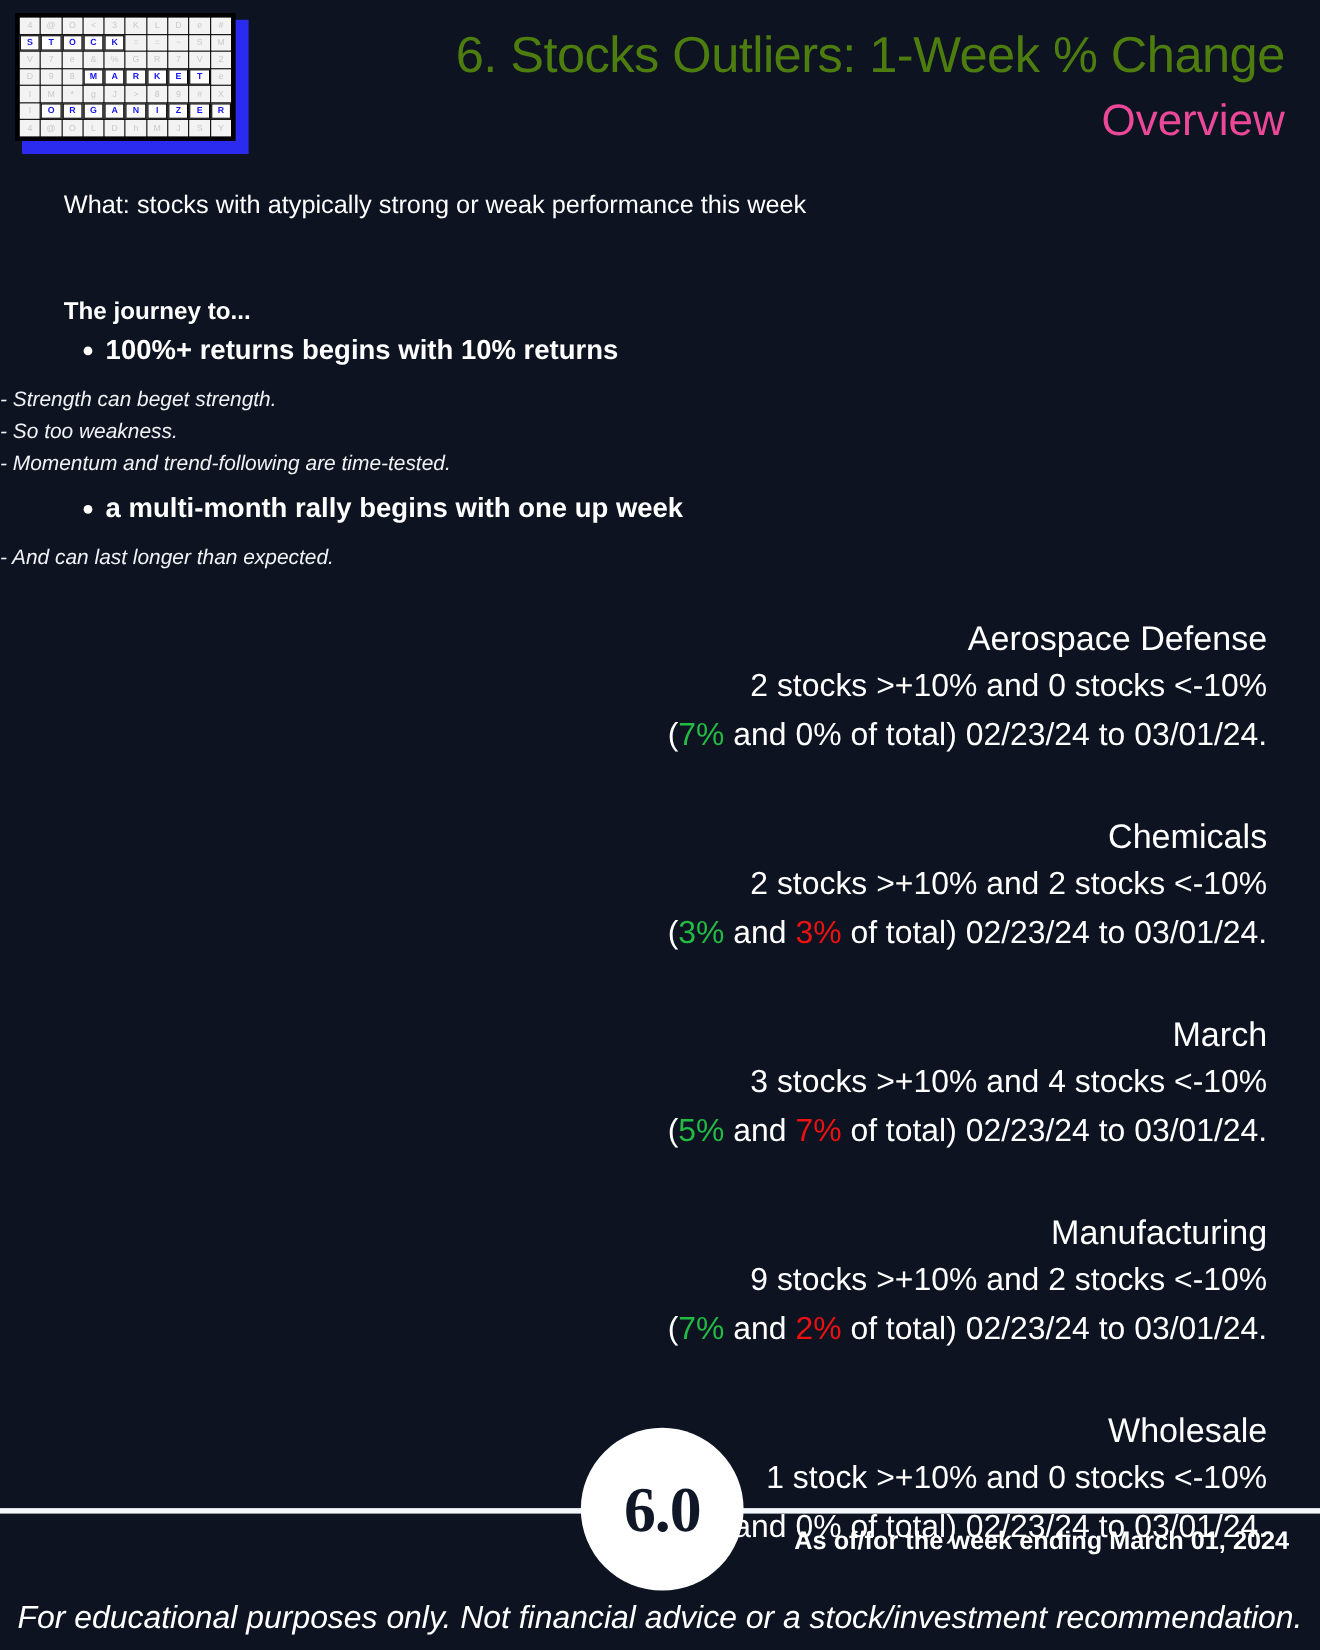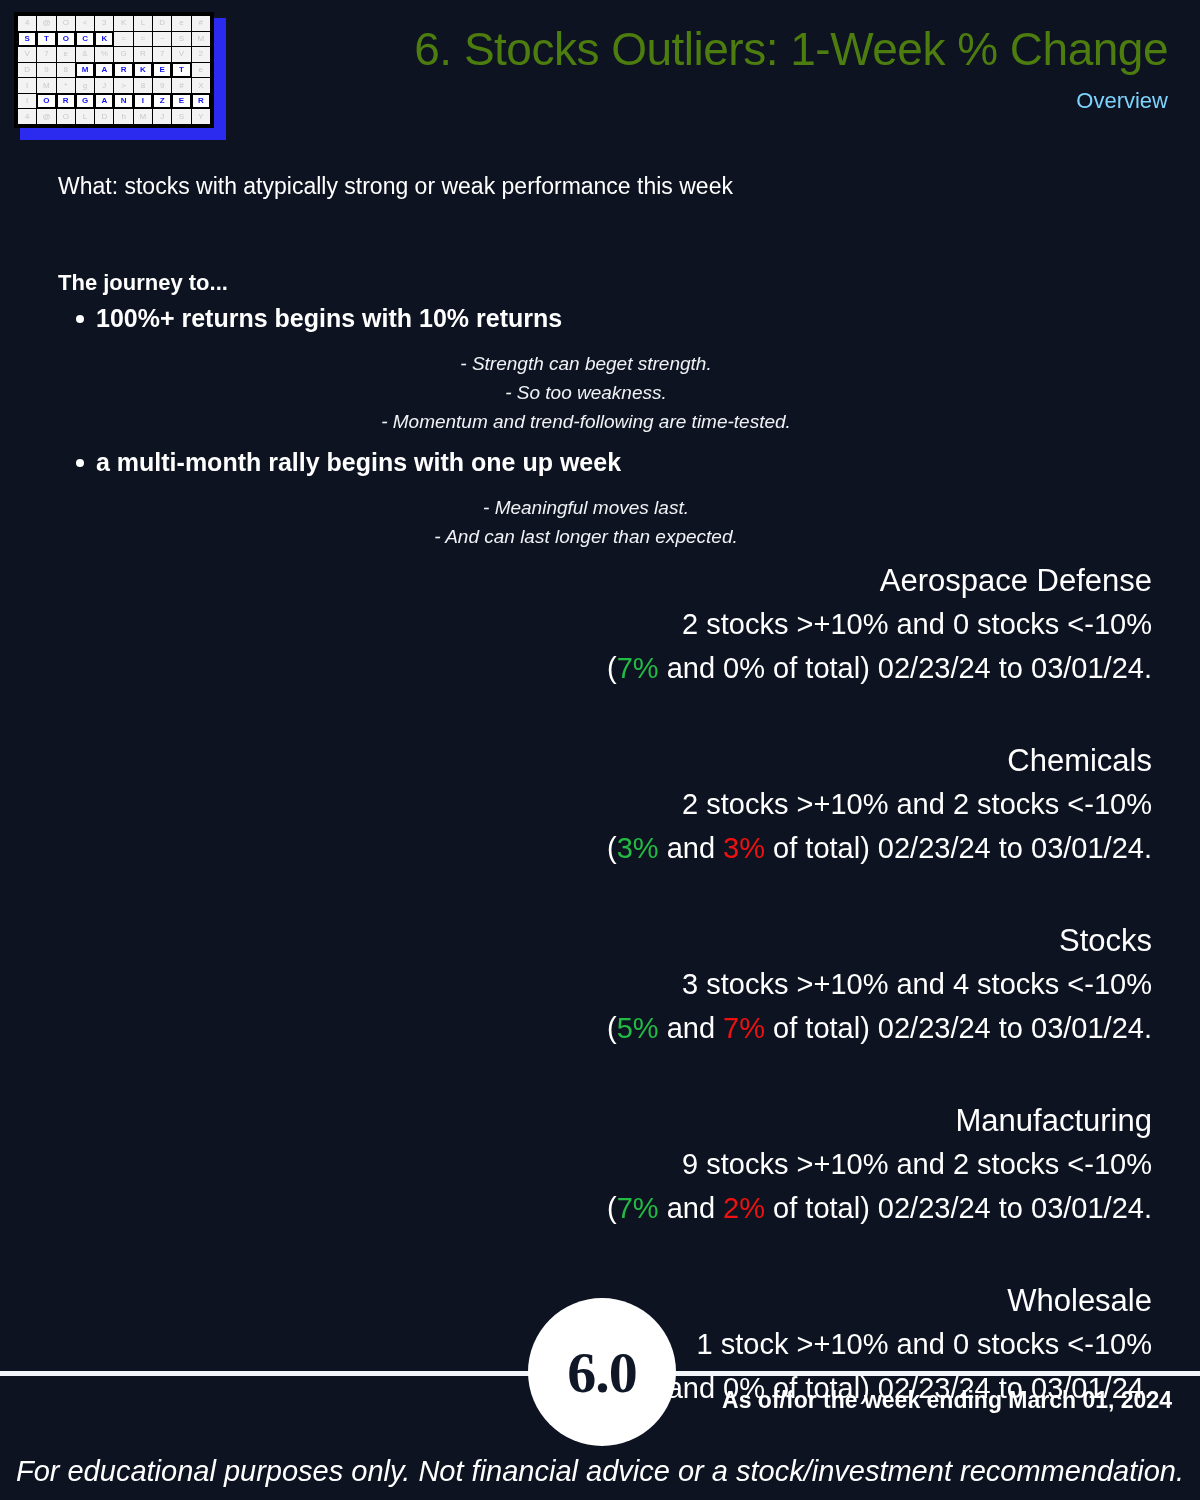--- a/index.html
+++ b/index.html
@@ -80,23 +80,23 @@
     font-weight: 400;
     letter-spacing: -0.5px;
     color: #4d7c0f;
     text-align: right;
     white-space: nowrap;
   }
   #subtitle {
     position: absolute;
     right: 32px;
     top: 88px;
-    font-size: 22px;
+    font-size: 40px;
     font-weight: 400;
-    color: #7dd3fc;
+    color: #ec4899;
     text-align: center;
   }
 
   
   #intro {
     position: absolute;
     left: 58px;
     top: 170px;
     font-size: 23px;
     line-height: 33px;
@@ -124,21 +124,21 @@
     left: 76px;
     top: 12px;
     width: 8px;
     height: 8px;
     border-radius: 50%;
     background: #ffffff;
   }
   .notes {
     margin-top: 16px;
     padding-right: 28px;
-    text-align: center;
+    text-align: left;
     font-size: 19px;
     font-style: italic;
     line-height: 29px;
     color: #f0f2f5;
   }
 
   #journey-1 { top: 303px; }
   #journey-2 { top: 447px; }
 
   
@@ -318,38 +318,37 @@
     <div>- Momentum and trend-following are time-tested.</div>
   </div>
 </div>
 
 <div class="journey-block" id="journey-2">
   <div class="bullet-row">
     <span class="bullet-dot"></span>
     <span>a multi-month rally begins with one up week</span>
   </div>
   <div class="notes">
-    <div>- Meaningful moves last.</div>
     <div>- And can last longer than expected.</div>
   </div>
 </div>
 
 <div id="sectors">
     <div class="sector">
       <div class="sector-name">Aerospace Defense</div>
       <div class="sector-counts">2 stocks &gt;+10% and 0 stocks &lt;-10%</div>
       <div class="sector-pct"><span>(</span><span class="up">7%</span><span> and </span><span>0%</span><span> of total) 02/23/24 to 03/01/24.</span></div>
     </div>
     <div class="sector">
       <div class="sector-name">Chemicals</div>
       <div class="sector-counts">2 stocks &gt;+10% and 2 stocks &lt;-10%</div>
       <div class="sector-pct"><span>(</span><span class="up">3%</span><span> and </span><span class="down">3%</span><span> of total) 02/23/24 to 03/01/24.</span></div>
     </div>
     <div class="sector">
-      <div class="sector-name">Stocks</div>
+      <div class="sector-name">March</div>
       <div class="sector-counts">3 stocks &gt;+10% and 4 stocks &lt;-10%</div>
       <div class="sector-pct"><span>(</span><span class="up">5%</span><span> and </span><span class="down">7%</span><span> of total) 02/23/24 to 03/01/24.</span></div>
     </div>
     <div class="sector">
       <div class="sector-name">Manufacturing</div>
       <div class="sector-counts">9 stocks &gt;+10% and 2 stocks &lt;-10%</div>
       <div class="sector-pct"><span>(</span><span class="up">7%</span><span> and </span><span class="down">2%</span><span> of total) 02/23/24 to 03/01/24.</span></div>
     </div>
     <div class="sector">
       <div class="sector-name">Wholesale</div>

